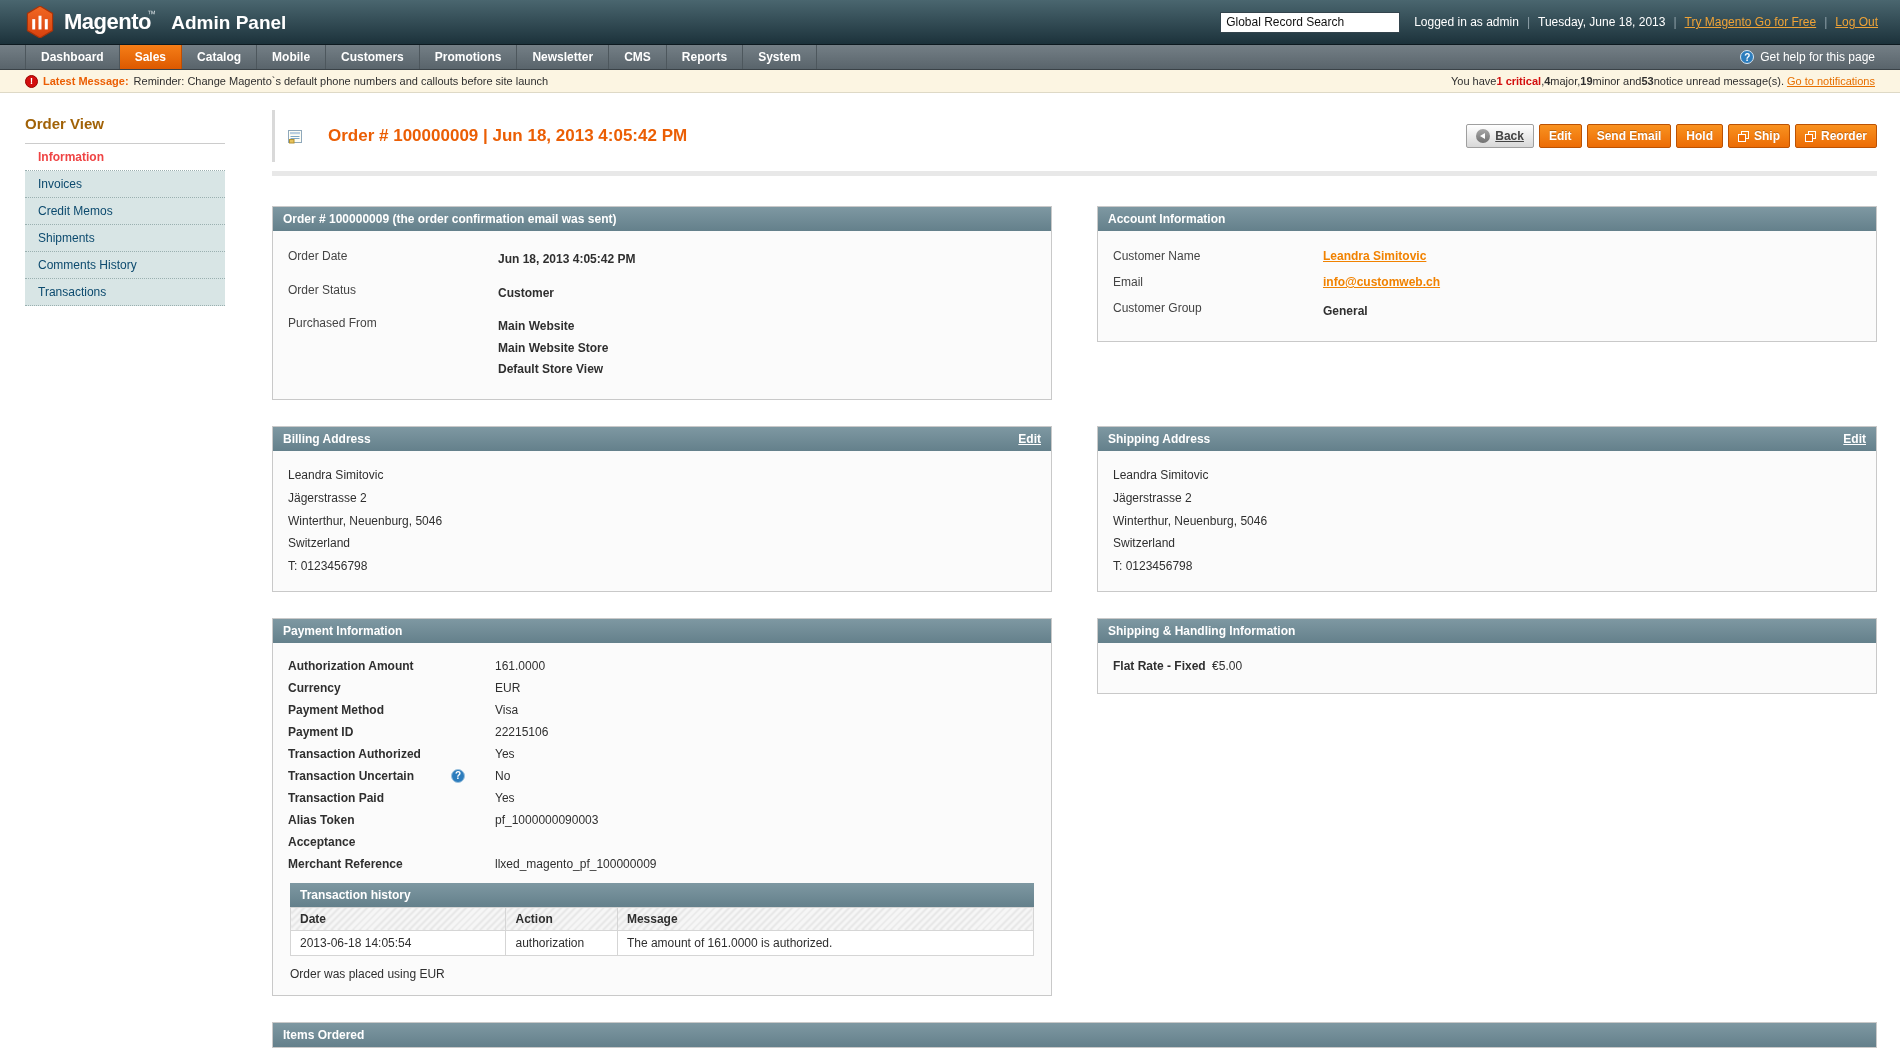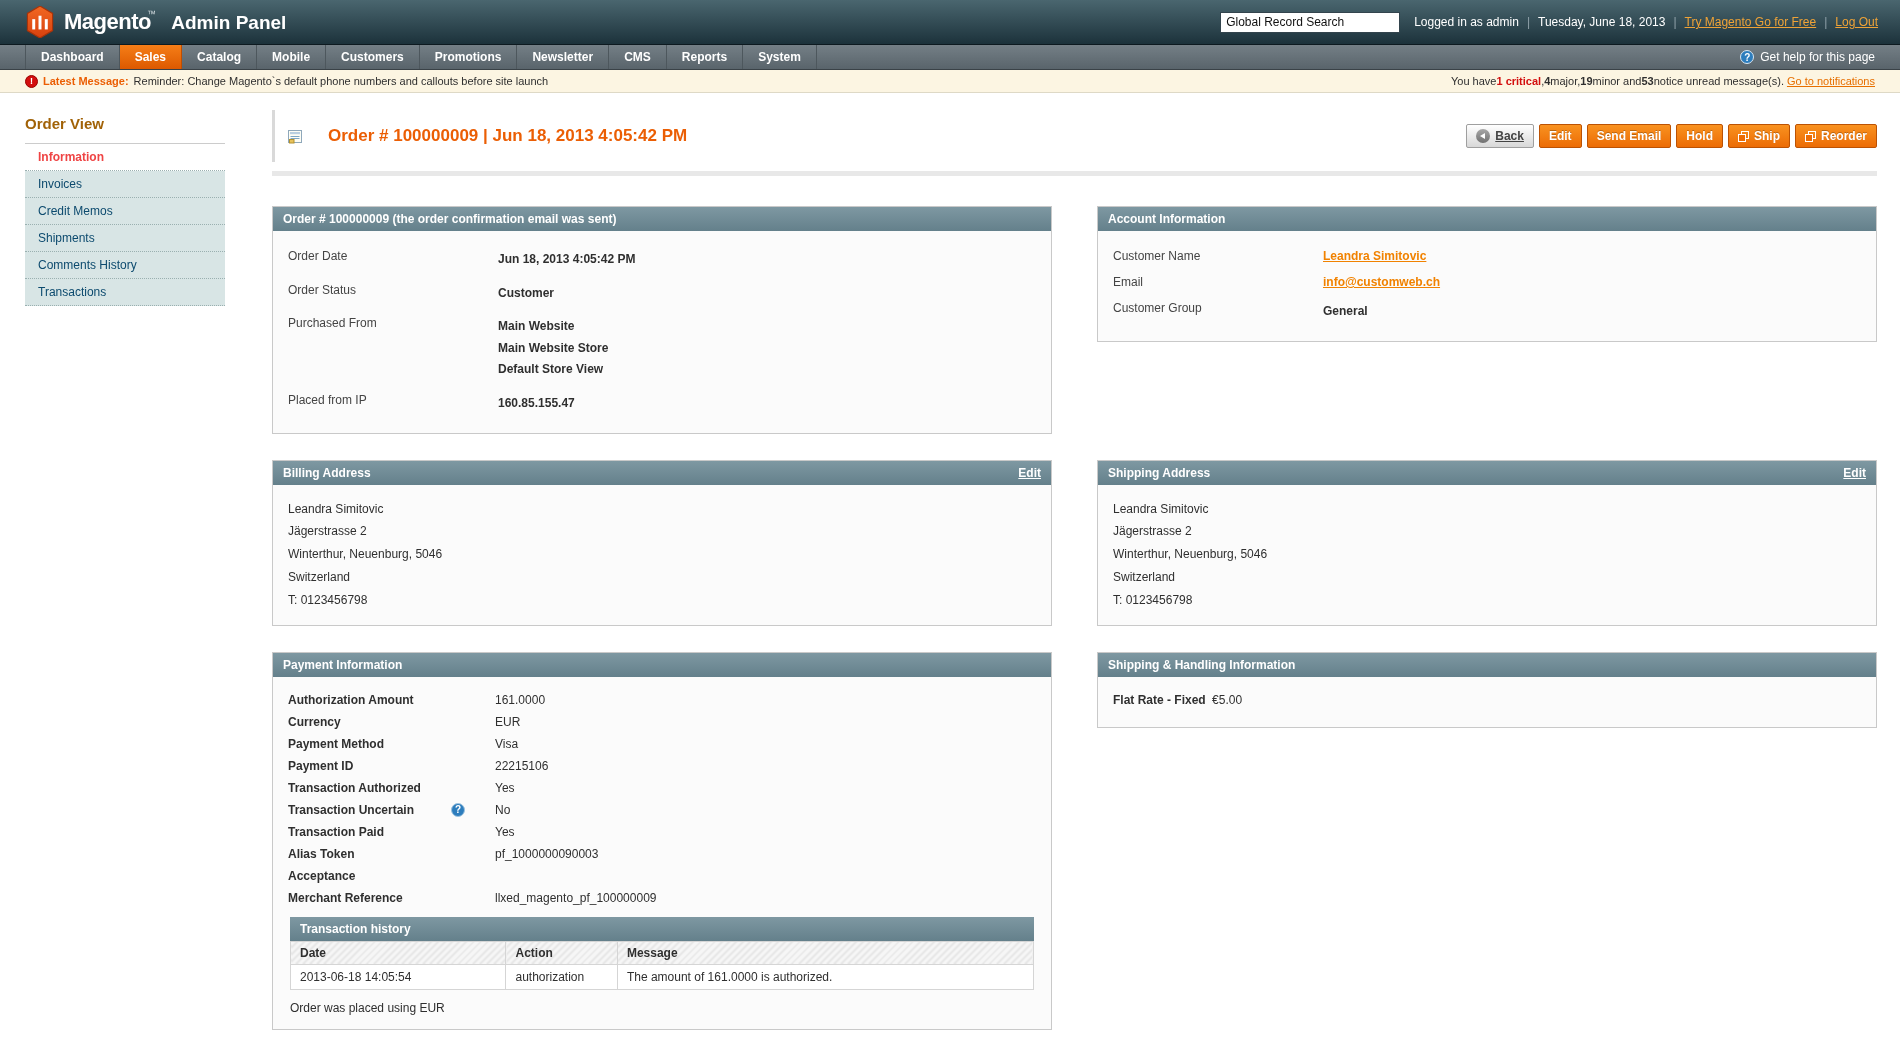--- a/index.html
+++ b/index.html
@@ -283,24 +283,20 @@
           </div>
           <div class="info-row">
             <span class="info-label">Order Status</span>
             <span class="info-value">Customer</span>
           </div>
           <div class="info-row">
             <span class="info-label">Purchased From</span>
             <span class="info-value">Main Website
 Main Website Store
 Default Store View</span>
-          </div>
-          <div class="info-row">
-            <span class="info-label">Placed from IP</span>
-            <span class="info-value">160.85.155.47</span>
           </div>
         </div>
       </div>
 
       <div class="panel">
         <div class="panel-head">
           <span>Account Information</span>
         </div>
         <div class="panel-body">
           <div class="info-row">

